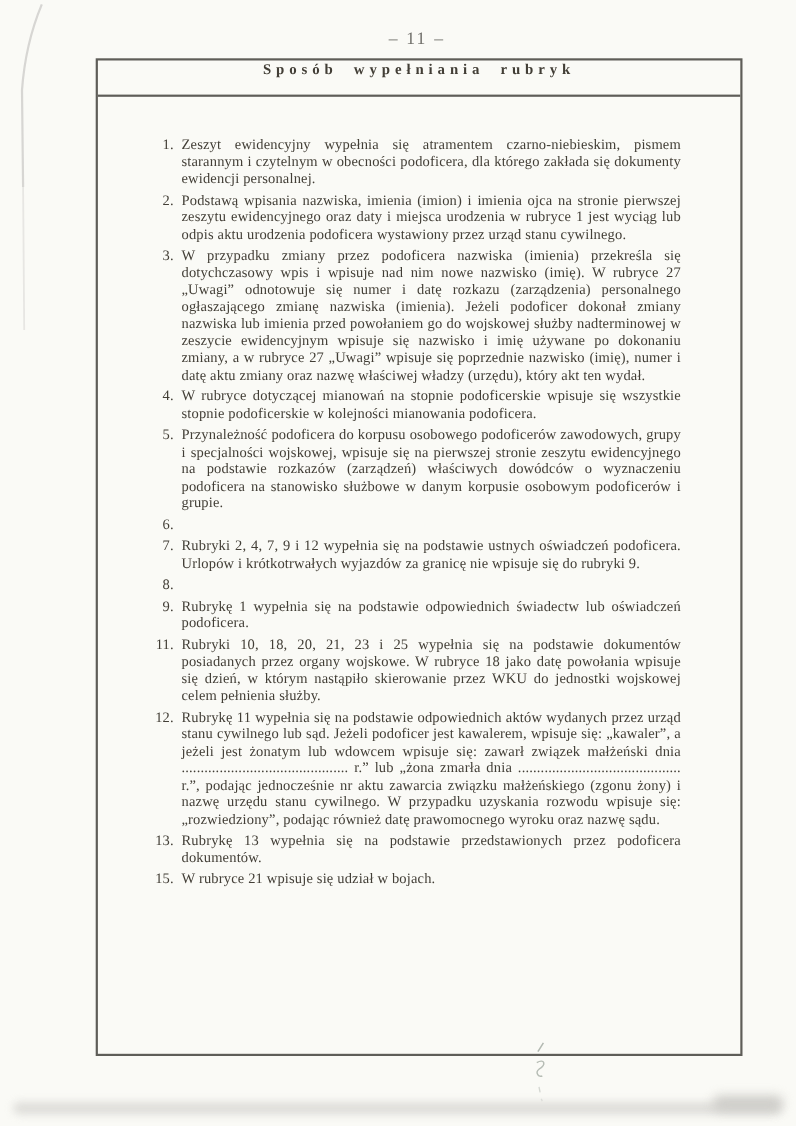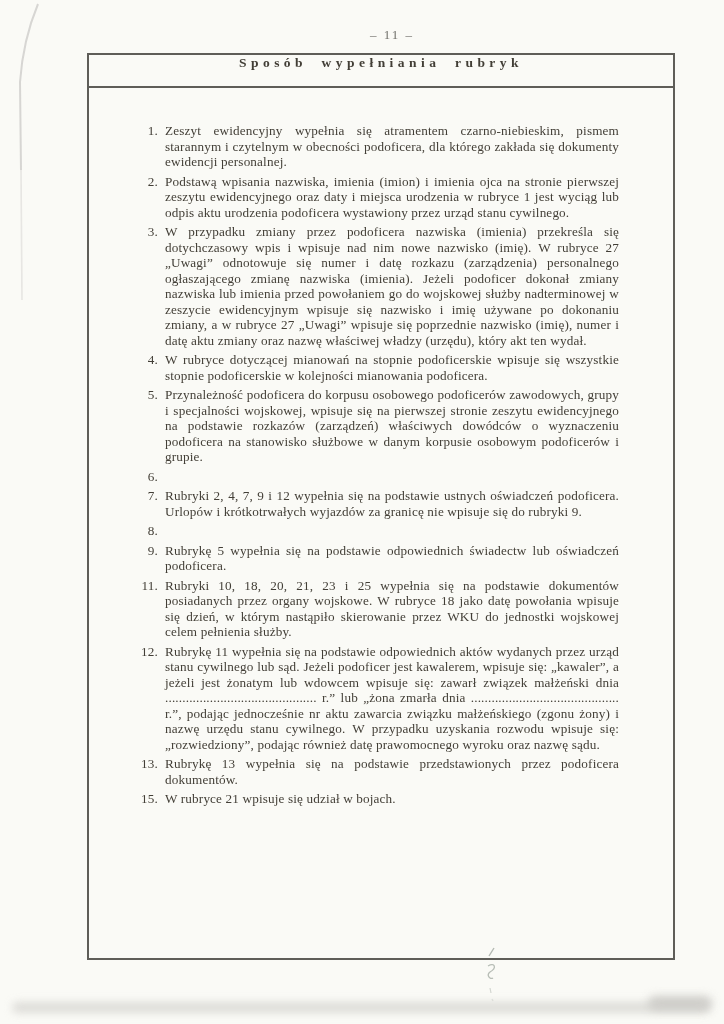--- a/index.html
+++ b/index.html
@@ -16,23 +16,23 @@
   body{
     width:724px;height:1024px;
     background:var(--paper);
     position:relative;
     font-family:"Liberation Serif","DejaVu Serif",serif;
     color:var(--ink);
     overflow:hidden;
   }
   .page-number{
     position:absolute;
-    left:98px;top:27px;width:588px;
+    left:85px;top:27px;width:588px;
     text-align:center;
-    font-size:13px;
+    font-size:16px;
     letter-spacing:2px;
     color:var(--muted);
   }
   .frame{
     position:absolute;
     left:87px;top:53px;
     width:588px;height:907px;
     border:2px solid var(--frame);
     background:var(--paper);
   }
@@ -126,21 +126,21 @@
     </li>
     <li class="item">
       <span class="num">7.</span>
       <span class="text">Rubryki 2, 4, 7, 9 i 12 wypełnia się na podstawie ustnych oświadczeń podoficera. Urlopów i krótkotrwałych wyjazdów za granicę nie wpisuje się do rubryki 9.</span>
     </li>
     <li class="item">
       <span class="num">8.</span>
     </li>
     <li class="item">
       <span class="num">9.</span>
-      <span class="text">Rubrykę 5 wypełnia się na podstawie odpowiednich świadectw lub oświadczeń podoficera.</span>
+      <span class="text">Rubrykę 1 wypełnia się na podstawie odpowiednich świadectw lub oświadczeń podoficera.</span>
     </li>
     <li class="item">
       <span class="num">11.</span>
       <span class="text">Rubryki 10, 18, 20, 21, 23 i 25 wypełnia się na podstawie dokumentów posiadanych przez organy wojskowe. W rubryce 18 jako datę powołania wpisuje się dzień, w którym nastąpiło skierowanie przez WKU do jednostki wojskowej celem pełnienia służby.</span>
     </li>
     <li class="item">
       <span class="num">12.</span>
       <span class="text">Rubrykę 11 wypełnia się na podstawie odpowiednich aktów wydanych przez urząd stanu cywilnego lub sąd. Jeżeli podoficer jest kawalerem, wpisuje się: „kawaler”, a jeżeli jest żonatym lub wdowcem wpisuje się: zawarł związek małżeński dnia ............................................ r.” lub „żona zmarła dnia ........................................... r.”, podając jednocześnie nr aktu zawarcia związku małżeńskiego (zgonu żony) i nazwę urzędu stanu cywilnego. W przypadku uzyskania rozwodu wpisuje się: „rozwiedziony”, podając również datę prawomocnego wyroku oraz nazwę sądu.</span>
     </li>
     <li class="item">

